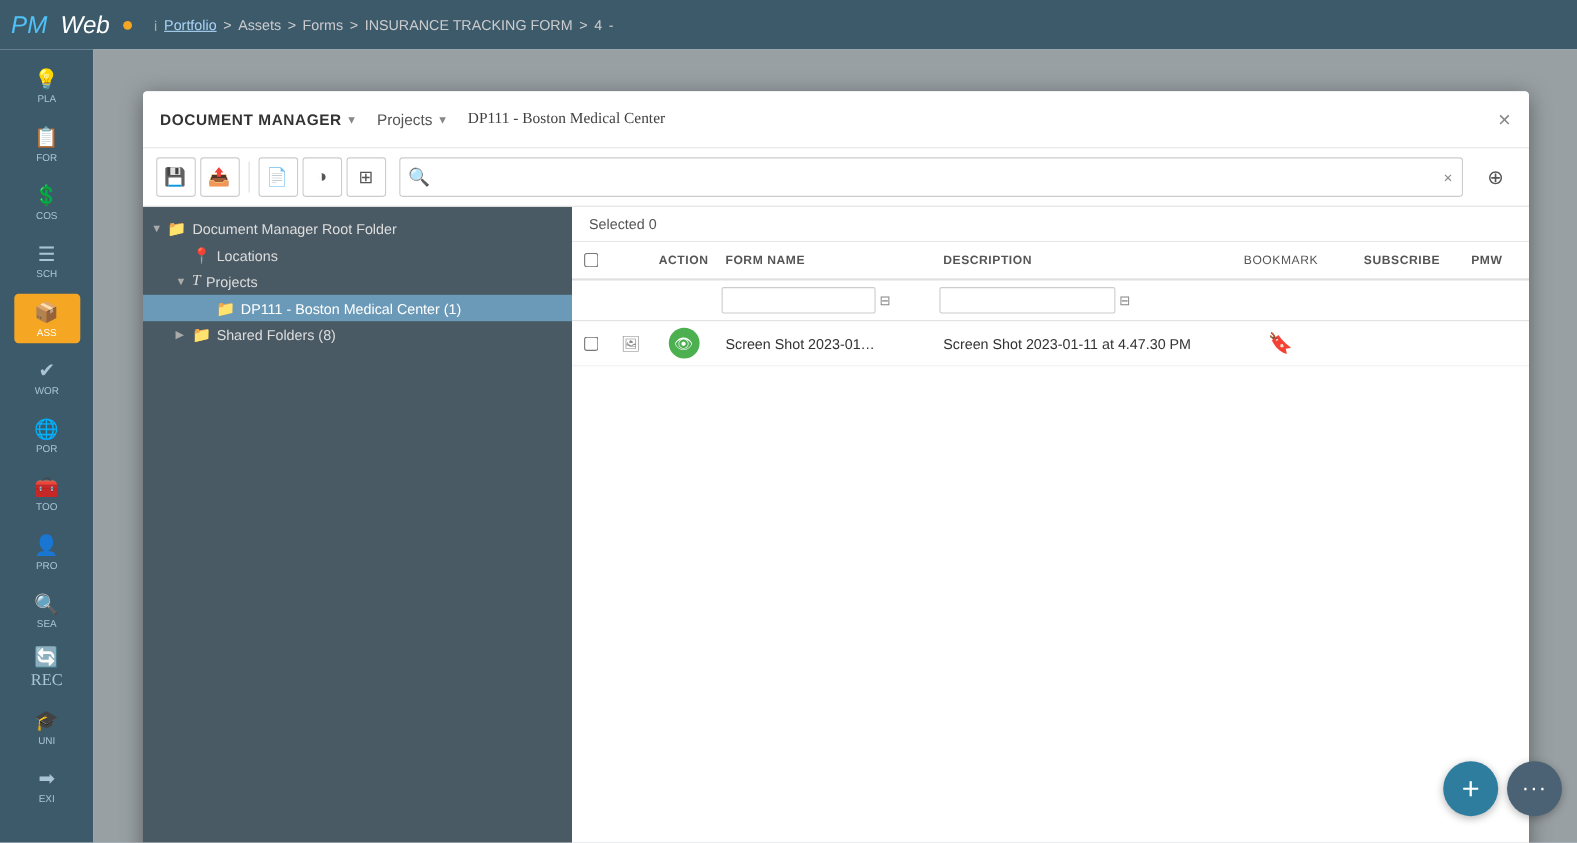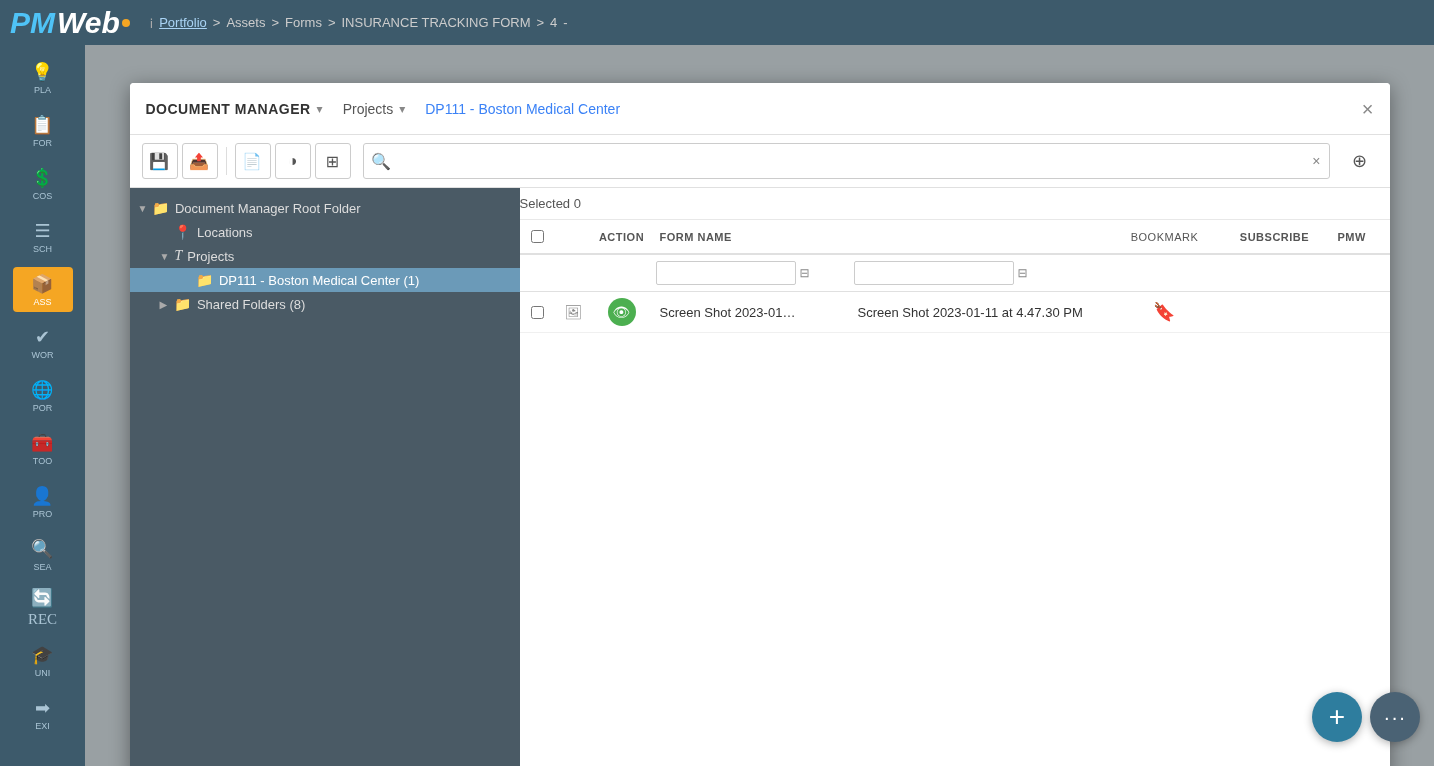--- a/index.html
+++ b/index.html
@@ -69,21 +69,21 @@
       display: flex; align-items: center; gap: 6px;
       font-size: 14px; color: #333;
     }
     .modal-title-main {
       font-weight: bold; font-size: 14px; text-transform: uppercase;
       color: #333; letter-spacing: 0.5px;
     }
     .modal-title-chevron { color: #888; font-size: 12px; }
     .modal-title-sub { font-size: 14px; color: #555; }
     .modal-title-separator { color: #aaa; margin: 0 4px; }
-    .modal-title-project { font-size: 14px; color: #3b82f6; }
+    .modal-title-project { font-size: 14px; color: #404040; font-family: Liberation Serif, serif; }
     .modal-close-btn {
       margin-left: auto; background: none; border: none;
       font-size: 20px; color: #888; cursor: pointer; line-height: 1;
     }
 
     
     .modal-toolbar {
       display: flex; align-items: center; padding: 8px 12px; gap: 4px;
       border-bottom: 1px solid #e0e0e0; background: white; flex-shrink: 0;
     }
@@ -129,21 +129,21 @@
     .tree-icon { margin-right: 5px; font-size: 14px; }
     .tree-label { font-size: 13px; }
 
     
     .file-panel {
       flex: 1; display: flex; flex-direction: column;
       background: white; overflow: hidden;
     }
 
     .selected-count {
-      padding: 8px 0; font-size: 13px; color: #555;
+      padding: 8px 16px; font-size: 13px; color: #555;
       border-bottom: 1px solid #e8e8e8; flex-shrink: 0;
     }
 
     
     .file-table {
       flex: 1; overflow-y: auto;
     }
     .table-header {
       display: flex; align-items: center;
       background: white; border-bottom: 2px solid #e0e0e0;
@@ -220,22 +220,22 @@
       position: absolute; bottom: 24px; right: 14px;
       width: 50px; height: 50px; border-radius: 50%;
       background: #4a6274; color: white; font-size: 20px;
       display: flex; align-items: center; justify-content: center;
       cursor: pointer; box-shadow: 0 2px 8px rgba(0,0,0,0.3);
       border: none; letter-spacing: 1px;
     }
 
     
     .pmweb-logo {
-      display: flex; align-items: center; gap: 2px;
-      font-size: 30px; font-weight: bold; color: white; margin-right: 20px;
+      display: flex; align-items: center; gap: 12px;
+      font-size: 22px; font-weight: normal; color: white; margin-right: 20px;
     }
     .logo-dot { color: #f5a623; width: 8px; height: 8px; border-radius: 50%; background: #f5a623; display: inline-block; }
 
     .breadcrumb-bar {
       display: flex; align-items: center; gap: 6px; color: #ccc; font-size: 13px;
     }
     .breadcrumb-link { color: #aad4f5; cursor: pointer; text-decoration: underline; }
   </style>
 </head>
 <body>
@@ -391,20 +391,21 @@
 
           <div class="file-table">
 
             <div class="table-header">
               <div class="th-checkbox">
                 <input type="checkbox" style="">
               </div>
               <div class="th-preview"></div>
               <div class="th-action">ACTION</div>
               <div class="th-filename">FORM NAME</div>
+              <div class="th-description">DESCRIPTION</div>
               <div class="th-bookmark">BOOKMARK</div>
               <div class="th-subscribe">SUBSCRIBE</div>
               <div class="th-pmw">PMW</div>
             </div>
 
             <div class="filter-row">
               <div class="filter-checkbox"></div>
               <div class="filter-preview"></div>
               <div class="filter-action"></div>
               <div class="filter-input-wrap">

